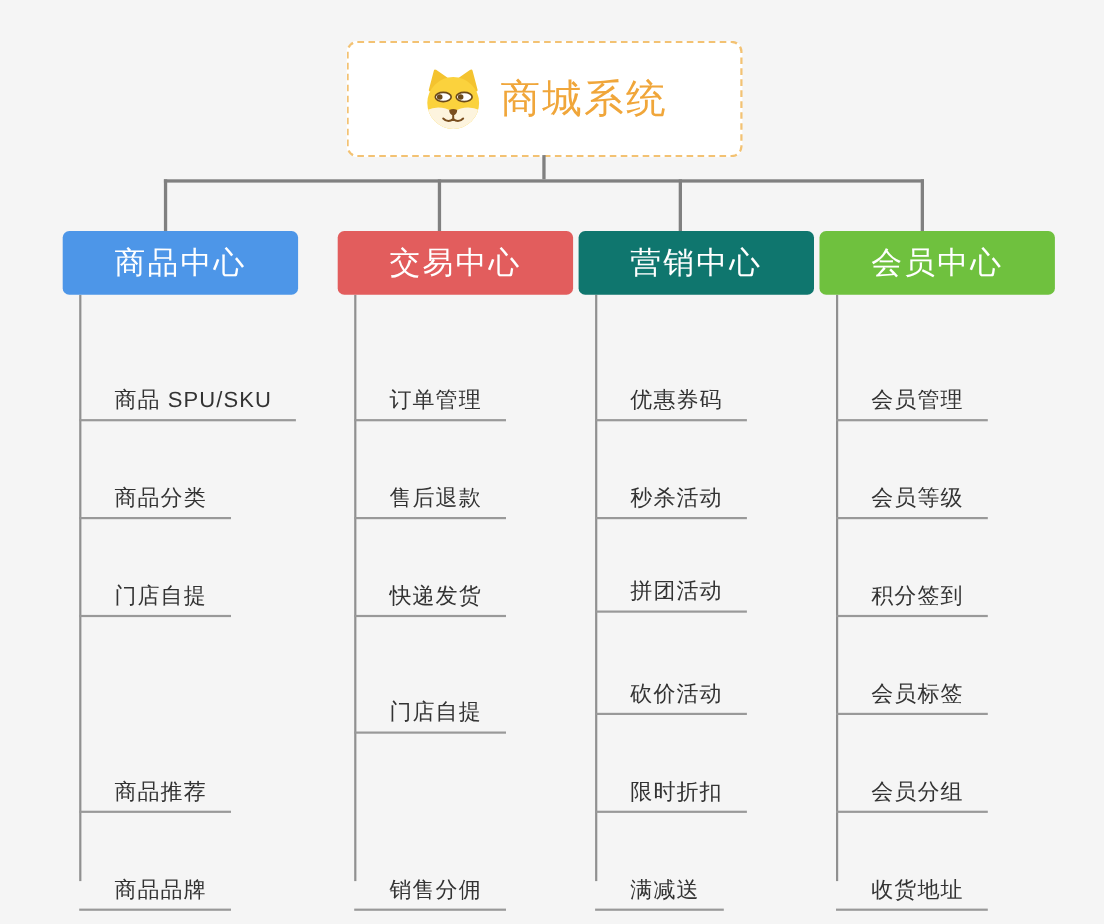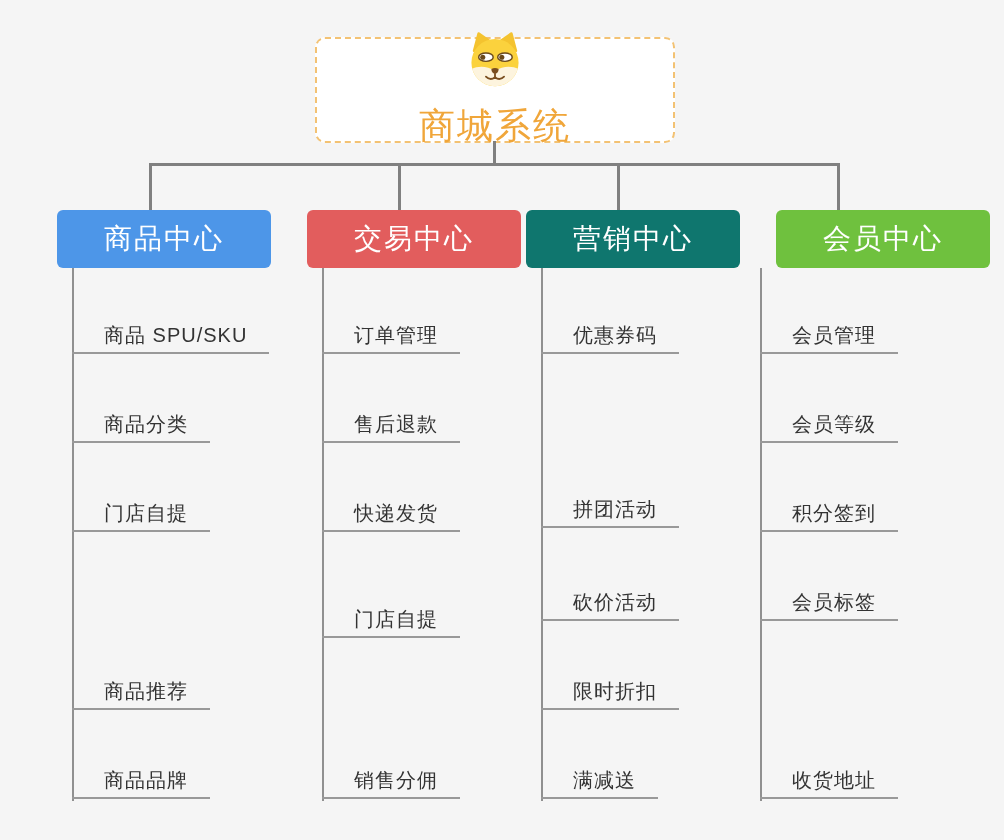--- a/index.html
+++ b/index.html
@@ -8,21 +8,21 @@
   }
   *{box-sizing:border-box;}
   html,body{margin:0;padding:0;}
   body{font-family:"Liberation Sans","DejaVu Sans",sans-serif;background:var(--bg);}
   .canvas{position:relative;width:1004px;height:840px;background:var(--bg);overflow:hidden;}
 
   
   .root-node{
     position:absolute;left:315px;top:37px;width:360px;height:106px;
     background:#ffffff;border:2px dashed var(--root-border);border-radius:10px;
-    display:flex;align-items:center;justify-content:center;gap:14px;cursor:pointer;flex-direction:column;
+    display:flex;align-items:center;justify-content:center;gap:14px;cursor:pointer;
   }
   .root-title{font-size:36px;color:var(--root-text);letter-spacing:2px;font-weight:500;}
   .dog-icon{width:58px;height:58px;flex:0 0 auto;}
 
   
   .conn{position:absolute;background:var(--line);}
   .conn.stem{left:493px;top:141px;width:3px;height:22px;}
   .conn.hbar{left:149px;top:163px;width:691px;height:3px;}
   .conn.drop{top:163px;width:3px;height:47px;}
   .conn.drop.d1{left:149px;} .conn.drop.d2{left:398px;}
@@ -34,21 +34,21 @@
     position:absolute;left:0;top:0;width:214px;height:58px;border-radius:6px;
     color:#ffffff;font-size:28px;letter-spacing:2px;text-align:center;
     line-height:58px;cursor:pointer;
   }
   .spine{position:absolute;left:15px;top:58px;width:2px;height:533px;background:var(--spine);}
   .items{position:absolute;left:0;top:0;width:100%;height:100%;}
   .item{
     position:absolute;left:15px;
     font-size:20px;color:var(--item-text);letter-spacing:1px;line-height:26px;
     padding:0 22px 4px 32px;border-bottom:2px solid var(--underline);
-    white-space:nowrap;cursor:pointer;
+    white-space:nowrap;cursor:pointer;margin-top:29px;
   }
 </style>
 </head>
 <body>
 
 <div class="canvas">
 
   <div class="root-node">
     <svg class="dog-icon" viewBox="0 0 64 64" aria-hidden="true">
       <defs>
@@ -106,33 +106,35 @@
           <div class="item" style="top: 396px; font-family: Liberation Serif, serif;">门店自提</div>
           <div class="item" style="top: 557px;">销售分佣</div>
         </div>
     </div>
 
     <div class="branch" style="left: 526px;">
       <div class="spine"></div>
       <div class="branch-box" style="background: #0f766e;">营销中心</div>
       <div class="items">
           <div class="item" style="top: 112px;">优惠券码</div>
+          <div class="item" style="top: 201px;">秒杀活动</div>
           <div class="item" style="top: 286px;">拼团活动</div>
           <div class="item" style="top: 379px;">砍价活动</div>
           <div class="item" style="top: 468px;">限时折扣</div>
           <div class="item" style="top: 557px;">满减送</div>
         </div>
     </div>
 
     <div class="branch" style="left: 745px;">
       <div class="spine"></div>
-      <div class="branch-box" style="background: rgb(111, 193, 62); margin-left: 31px;">会员中心</div>
+      <div class="branch-box" style="background: rgb(111, 193, 62);">会员中心</div>
       <div class="items">
           <div class="item" style="top: 112px;">会员管理</div>
           <div class="item" style="top: 201px;">会员等级</div>
           <div class="item" style="top: 290px;">积分签到</div>
           <div class="item" style="top: 379px;">会员标签</div>
+          <div class="item" style="top: 468px;">会员分组</div>
           <div class="item" style="top: 557px;">收货地址</div>
         </div>
     </div>
   </div>
 
 </div>
 
 </body></html>

